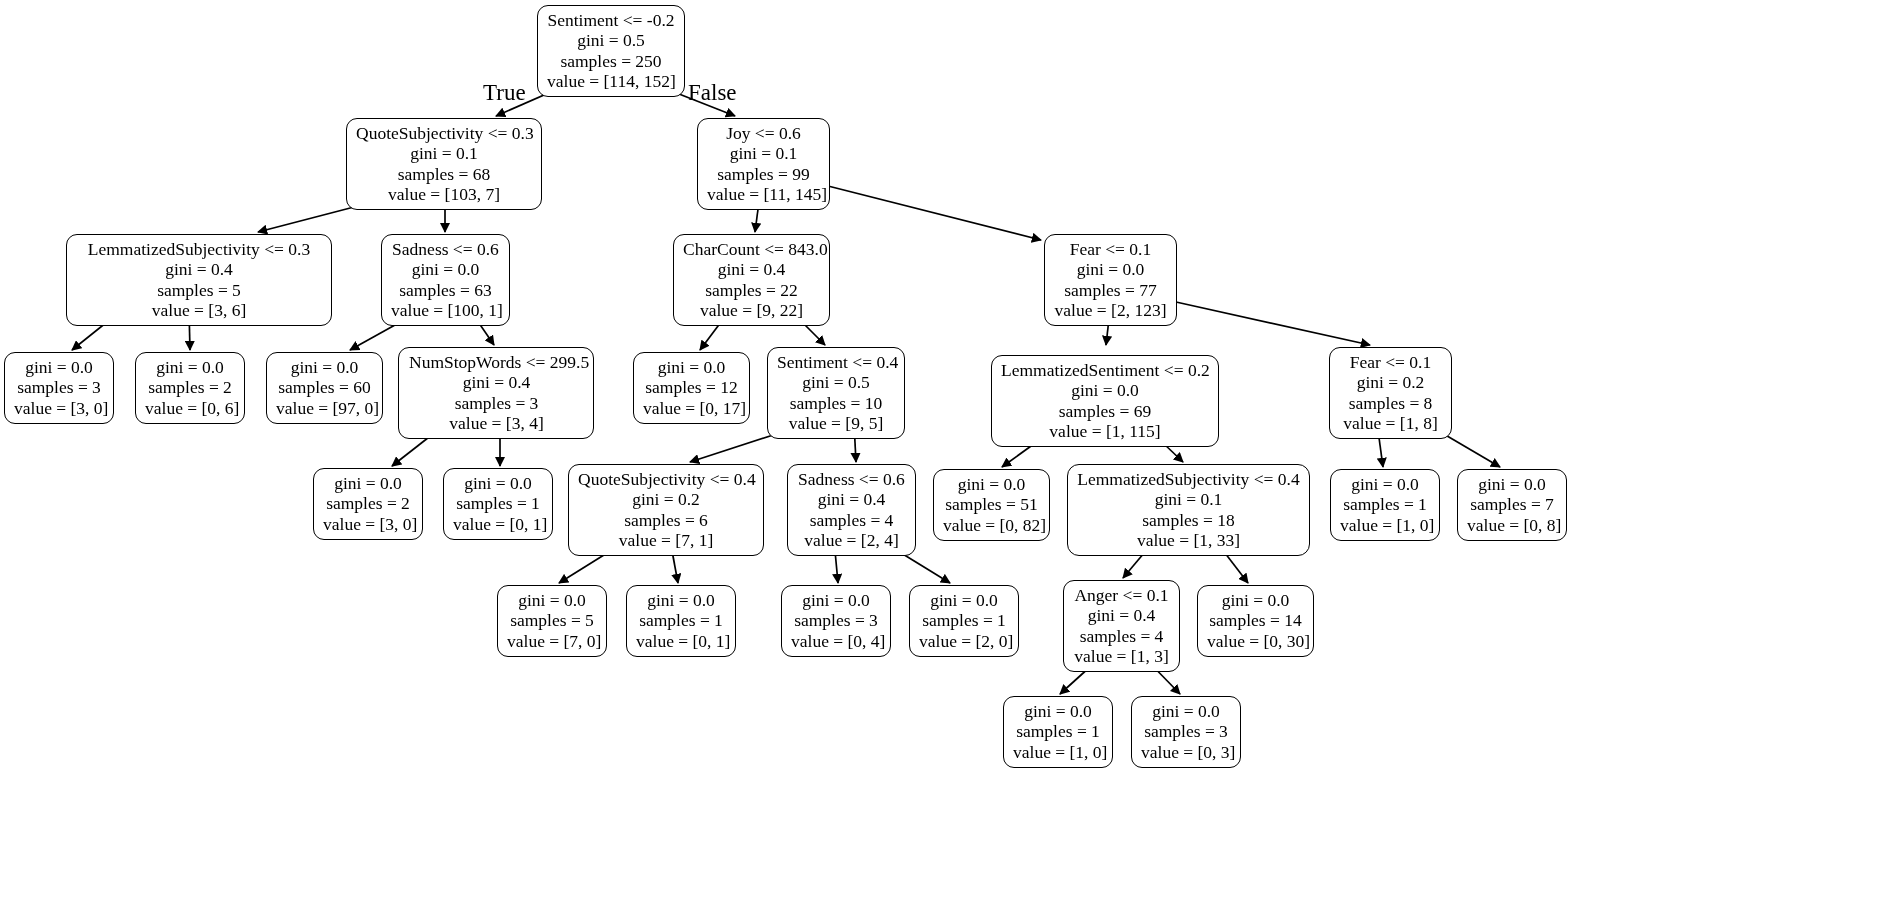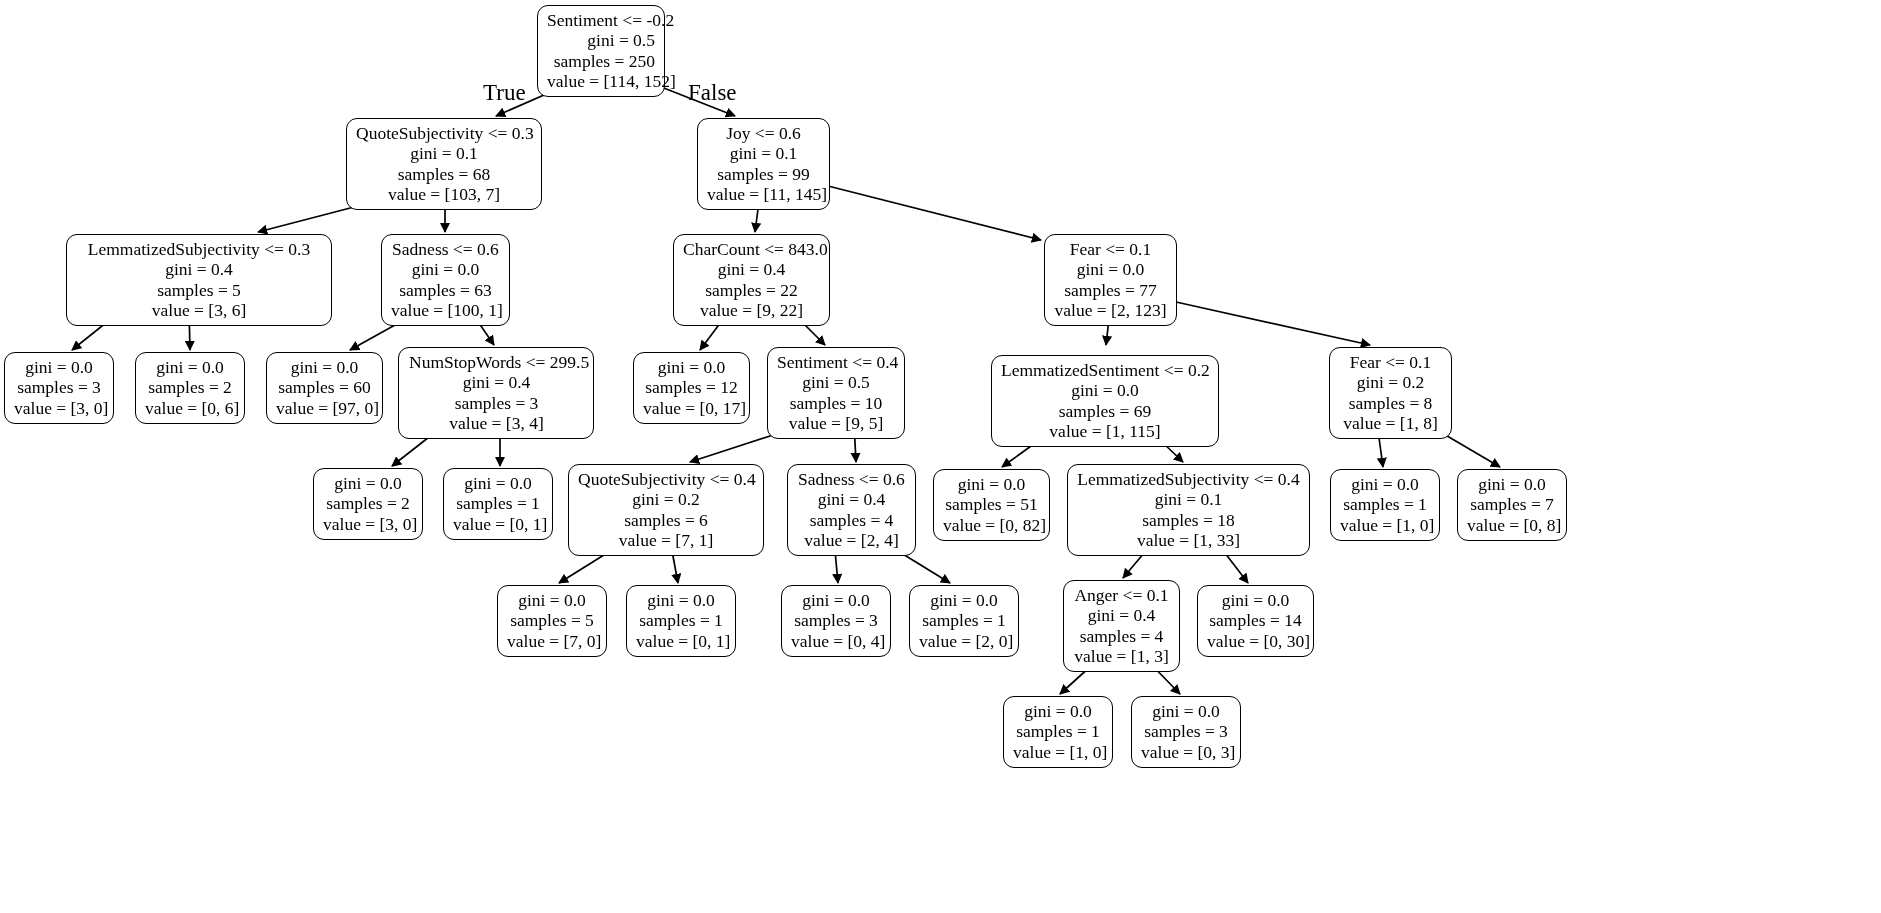--- a/index.html
+++ b/index.html
@@ -79,21 +79,21 @@
         <line x1="670" y1="540" x2="678" y2="583" stroke="#000" stroke-width="1.7" marker-end="url(#arrow)"></line>
         <line x1="834" y1="540" x2="838" y2="583" stroke="#000" stroke-width="1.7" marker-end="url(#arrow)"></line>
         <line x1="880" y1="540" x2="950" y2="583" stroke="#000" stroke-width="1.7" marker-end="url(#arrow)"></line>
         <line x1="1155" y1="540" x2="1123" y2="578" stroke="#000" stroke-width="1.7" marker-end="url(#arrow)"></line>
         <line x1="1215" y1="540" x2="1248" y2="583" stroke="#000" stroke-width="1.7" marker-end="url(#arrow)"></line>
         <line x1="1102" y1="656" x2="1060" y2="694" stroke="#000" stroke-width="1.7" marker-end="url(#arrow)"></line>
         <line x1="1143" y1="656" x2="1180" y2="694" stroke="#000" stroke-width="1.7" marker-end="url(#arrow)"></line>
       </g>
   </svg>
   <div id="node-layer">
-      <div class="node" style="left: 537px; top: 5px; width: 128px; min-height: 75px; text-align: right;">
+      <div class="node" style="left: 537px; top: 5px; width: 148px; min-height: 75px;">
         <span class="ln">Sentiment &lt;= -0.2</span>
         <span class="ln">gini = 0.5</span>
         <span class="ln">samples = 250</span>
         <span class="ln">value = [114, 152]</span>
       </div>
       <div class="node" style="left: 346px; top: 118px; width: 196px; min-height: 75px;">
         <span class="ln">QuoteSubjectivity &lt;= 0.3</span>
         <span class="ln">gini = 0.1</span>
         <span class="ln">samples = 68</span>
         <span class="ln">value = [103, 7]</span>
@@ -192,21 +192,21 @@
         <span class="ln">Sadness &lt;= 0.6</span>
         <span class="ln">gini = 0.4</span>
         <span class="ln">samples = 4</span>
         <span class="ln">value = [2, 4]</span>
       </div>
       <div class="node" style="left: 933px; top: 469px; width: 117px; min-height: 62px;">
         <span class="ln">gini = 0.0</span>
         <span class="ln">samples = 51</span>
         <span class="ln">value = [0, 82]</span>
       </div>
-      <div class="node" style="left: 1067px; top: 464px; width: 243px; min-height: 75px;">
+      <div class="node" style="left: 1067px; top: 464px; width: 243px; min-height: 75px; border-radius: 12px;">
         <span class="ln">LemmatizedSubjectivity &lt;= 0.4</span>
         <span class="ln">gini = 0.1</span>
         <span class="ln">samples = 18</span>
         <span class="ln">value = [1, 33]</span>
       </div>
       <div class="node" style="left: 1330px; top: 469px; width: 110px; min-height: 62px;">
         <span class="ln">gini = 0.0</span>
         <span class="ln">samples = 1</span>
         <span class="ln">value = [1, 0]</span>
       </div>

